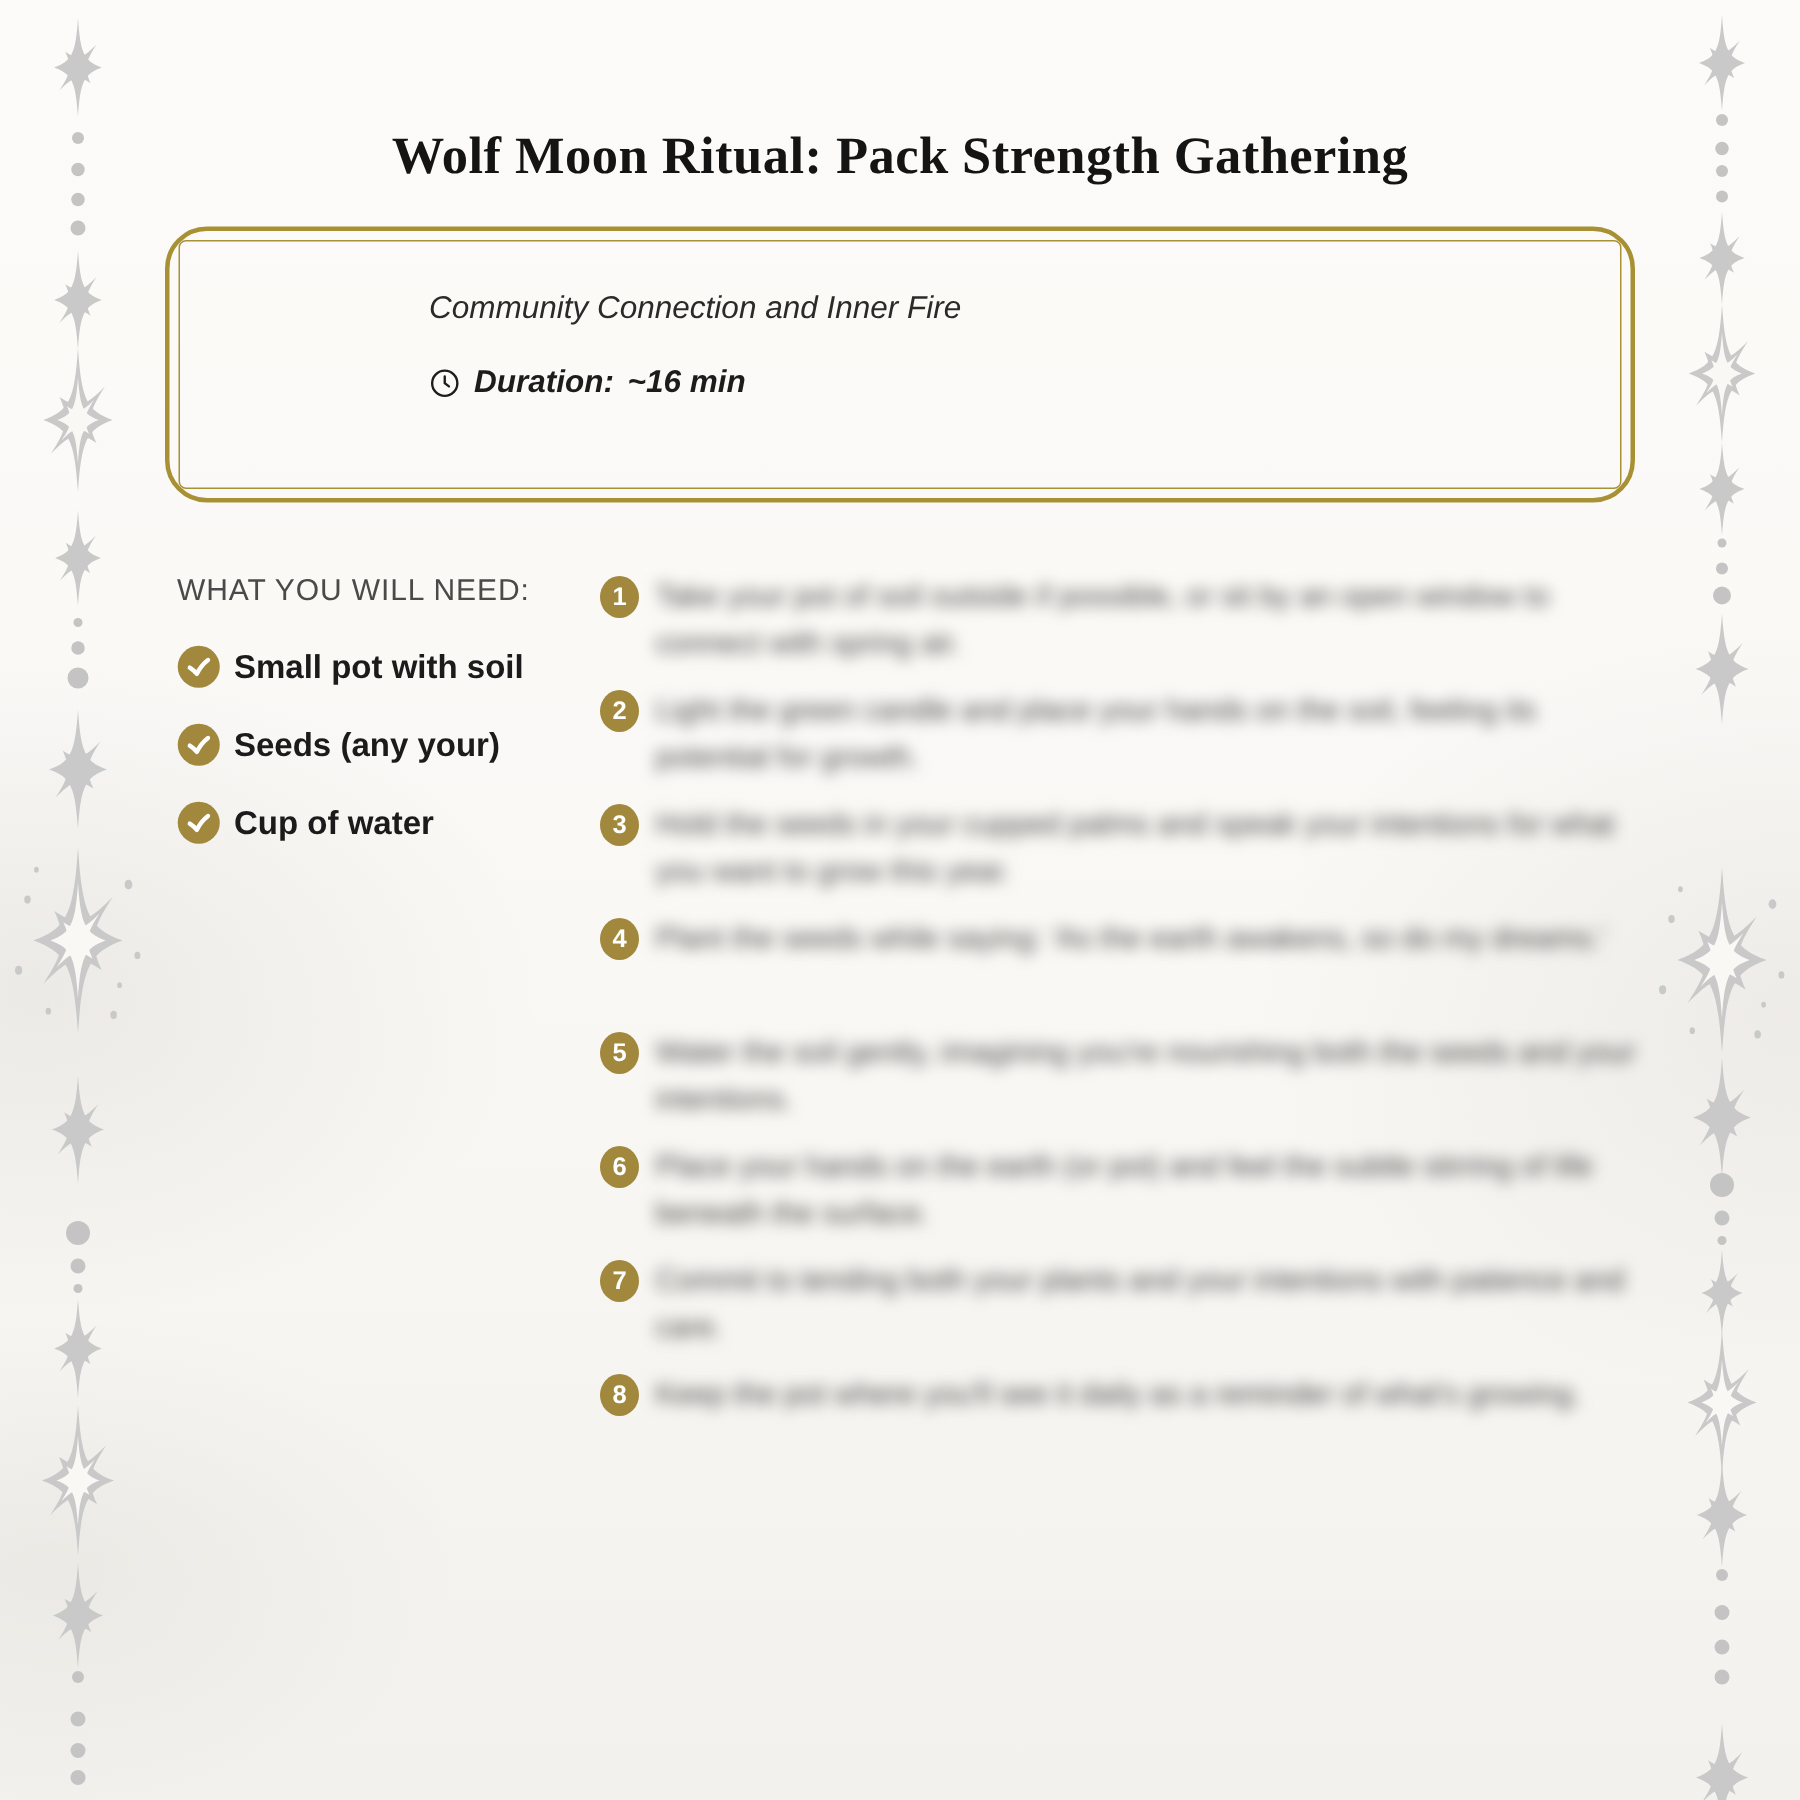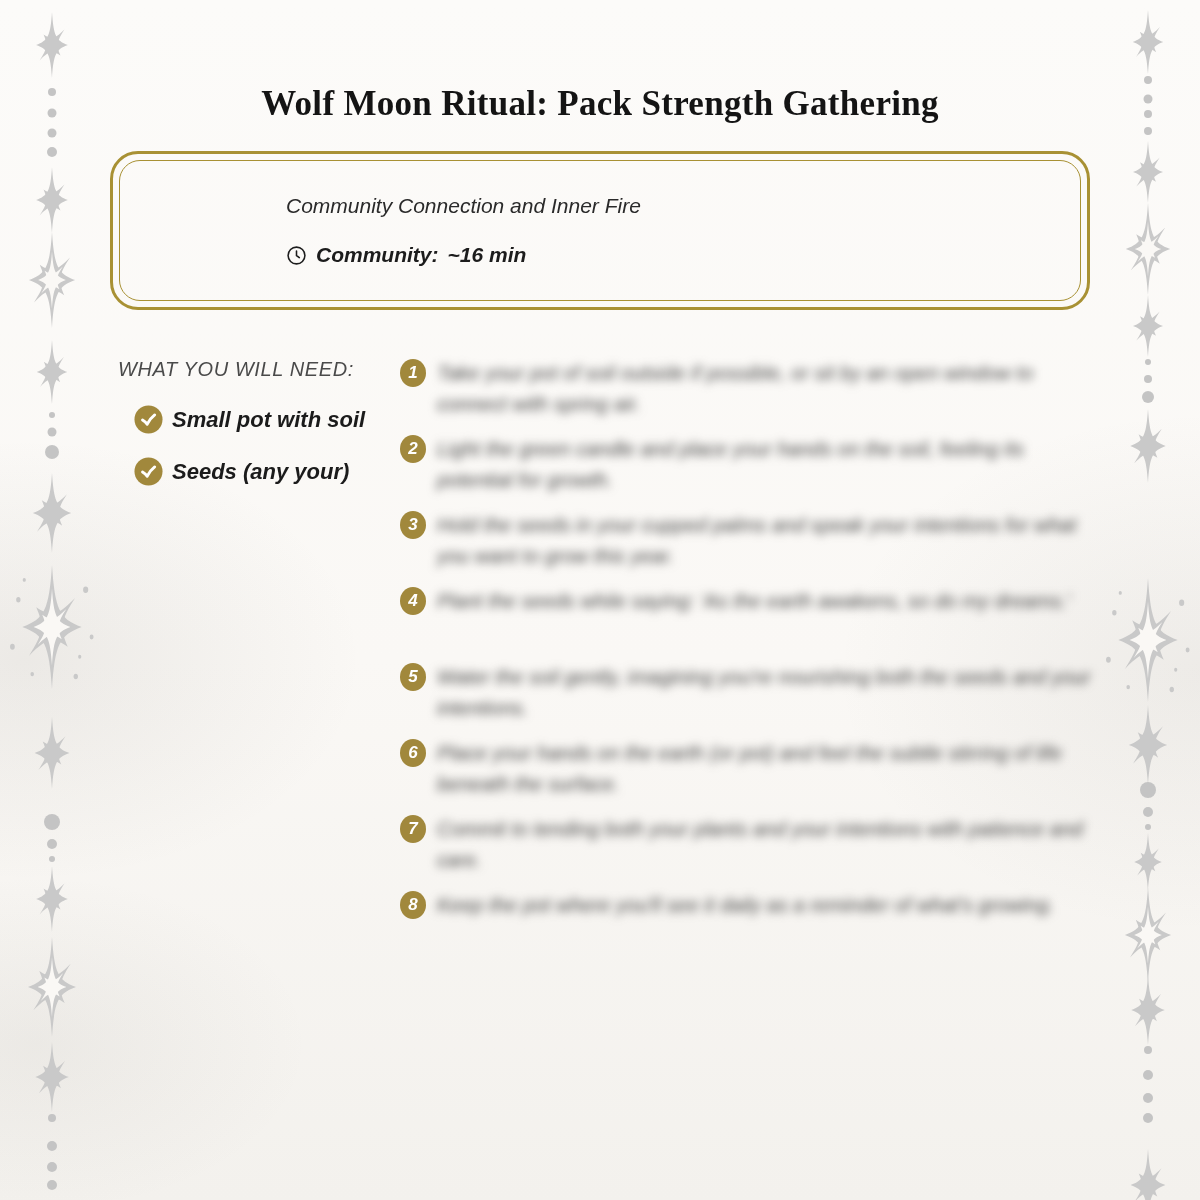--- a/index.html
+++ b/index.html
@@ -16,33 +16,33 @@
   .page-title {
     margin:84px 70px 0; text-align:center;
     font-family:"Liberation Serif", serif; font-weight:700;
     font-size:35px; color:#141414; letter-spacing:.3px;
   }
   
   .summary-box {
     width:980px; box-sizing:border-box; margin:27px auto 0;
     border:3px solid #a89134; border-radius:28px; padding:6px;
   }
-  .summary-inner { border:1px solid #a89134; border-radius:21px; padding:33px 0 33px; }
+  .summary-inner { border:1px solid #a89134; border-radius:5px; padding:33px 0 58px; }
   .summary-content { width:628px; margin:0 auto; font-style:italic; }
   .subtitle { margin:0; font-size:21px; color:#2a2a2a; }
   .duration-row { margin:25px 0 0; display:flex; align-items:center; gap:9px;
                   font-size:21px; font-weight:700; color:#1c1c1c; }
   .clock-icon { flex-shrink:0; display:inline-flex; }
   .description { margin:26px 0 0; font-size:21px; line-height:36px; color:#2a2a2a; }
   
-  .columns { display:flex; margin:48px 0 0 118px;font-style:italic; }
+  .columns { display:flex; margin:48px 0 0 118px; }
   .section-heading { margin:0 0 24px; font-size:20px; font-weight:400;
                      letter-spacing:.6px; color:#4a4a4a; }
   .materials { width:282px; flex-shrink:0; }
-  .materials ul { margin:16px; padding:0; list-style:none; }
+  .materials ul { margin:0; padding:0; list-style:none; }
   .material-item { display:flex; align-items:center; gap:9px; margin-bottom:23px; }
   .check-badge { flex-shrink:0; display:inline-flex; }
   .material-label { font-size:22px; font-weight:700; color:#1b1b1b; }
   .instructions { flex:1; }
   .instructions ol { margin:0; padding:0; list-style:none; }
   .instruction-item { display:flex; align-items:flex-start; gap:11px;
                       margin-bottom:14px; min-height:62px; }
   .num-badge { width:26px; height:28px; border-radius:50%; background:#a1883c;
                color:#ffffff; font-size:17px; font-weight:700; flex-shrink:0;
                display:flex; align-items:center; justify-content:center; margin-top:1px; }
@@ -191,21 +191,21 @@
     <div class="summary-inner">
       <div class="summary-content">
         <p class="subtitle">Community Connection and Inner Fire</p>
         <p class="duration-row">
           <span class="clock-icon">
             <svg width="21" height="21" viewBox="0 0 24 24">
               <circle cx="12" cy="12" r="9.6" fill="none" stroke="#1d1d1d" stroke-width="1.8"></circle>
               <path d="M12 6.8 V12 L15.2 14.4" fill="none" stroke="#1d1d1d" stroke-width="1.8" stroke-linecap="round"></path>
             </svg>
           </span>
-          <span>Community:</span>
+          <span>Duration:</span>
           <span>~16 min</span>
         </p>
       </div>
     </div>
   </section>
 
   <div class="columns">
     <section class="materials">
       <h2 class="section-heading">WHAT YOU WILL NEED:</h2>
       <ul id="materials-list">
@@ -220,20 +220,29 @@
           </li>
           <li class="material-item">
             <span class="check-badge">
               <svg width="29" height="29" viewBox="0 0 30 30">
                 <circle cx="15" cy="15" r="14.5" fill="#a1883c"></circle>
                 <path d="M8.8 15.6 C11 17 12.6 18.5 13.7 19.9 C15.4 16.3 17.9 13 21.4 10.3" fill="none" stroke="#ffffff" stroke-width="3" stroke-linecap="round" stroke-linejoin="round"></path>
               </svg>
             </span>
             <span class="material-label">Seeds (any your)</span>
           </li>
+          <li class="material-item">
+            <span class="check-badge">
+              <svg width="29" height="29" viewBox="0 0 30 30">
+                <circle cx="15" cy="15" r="14.5" fill="#a1883c"></circle>
+                <path d="M8.8 15.6 C11 17 12.6 18.5 13.7 19.9 C15.4 16.3 17.9 13 21.4 10.3" fill="none" stroke="#ffffff" stroke-width="3" stroke-linecap="round" stroke-linejoin="round"></path>
+              </svg>
+            </span>
+            <span class="material-label">Cup of water</span>
+          </li>
         </ul>
     </section>
     <section class="instructions">
       <ol id="instructions-list">
           <li class="instruction-item">
             <span class="num-badge">1</span>
             <span class="instruction-text">Take your pot of soil outside if possible, or sit by an open window to connect with spring air.</span>
           </li>
           <li class="instruction-item">
             <span class="num-badge">2</span>

